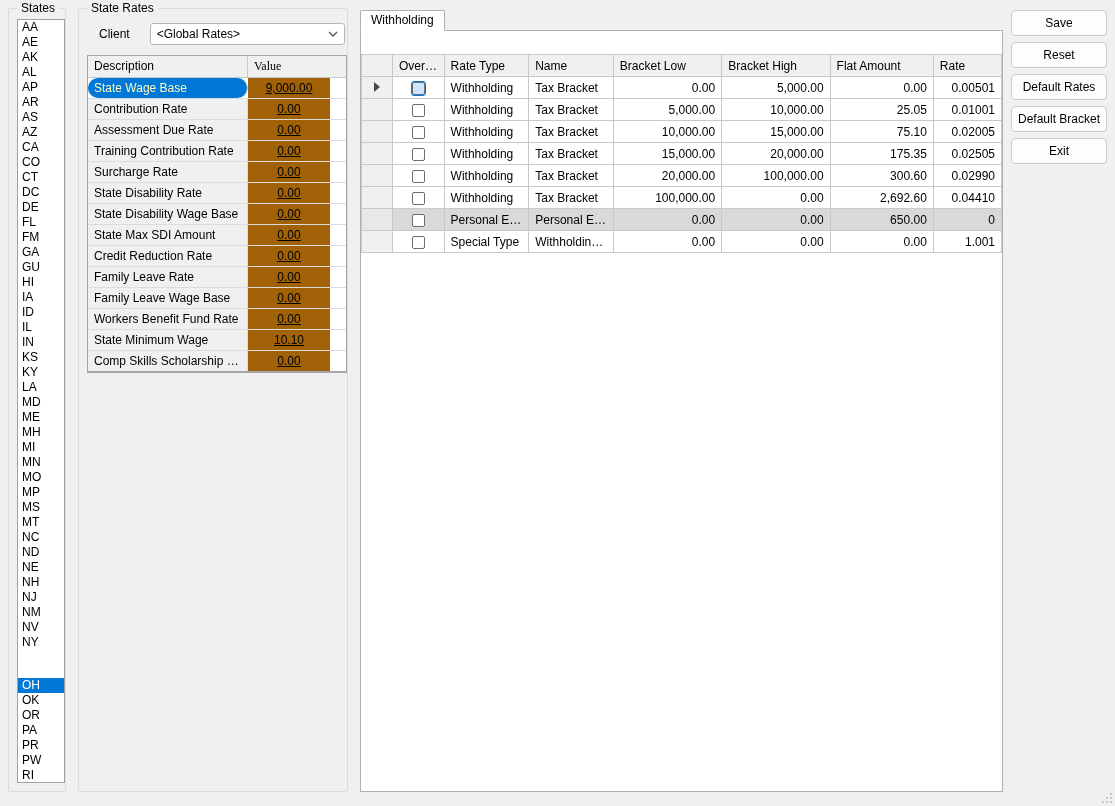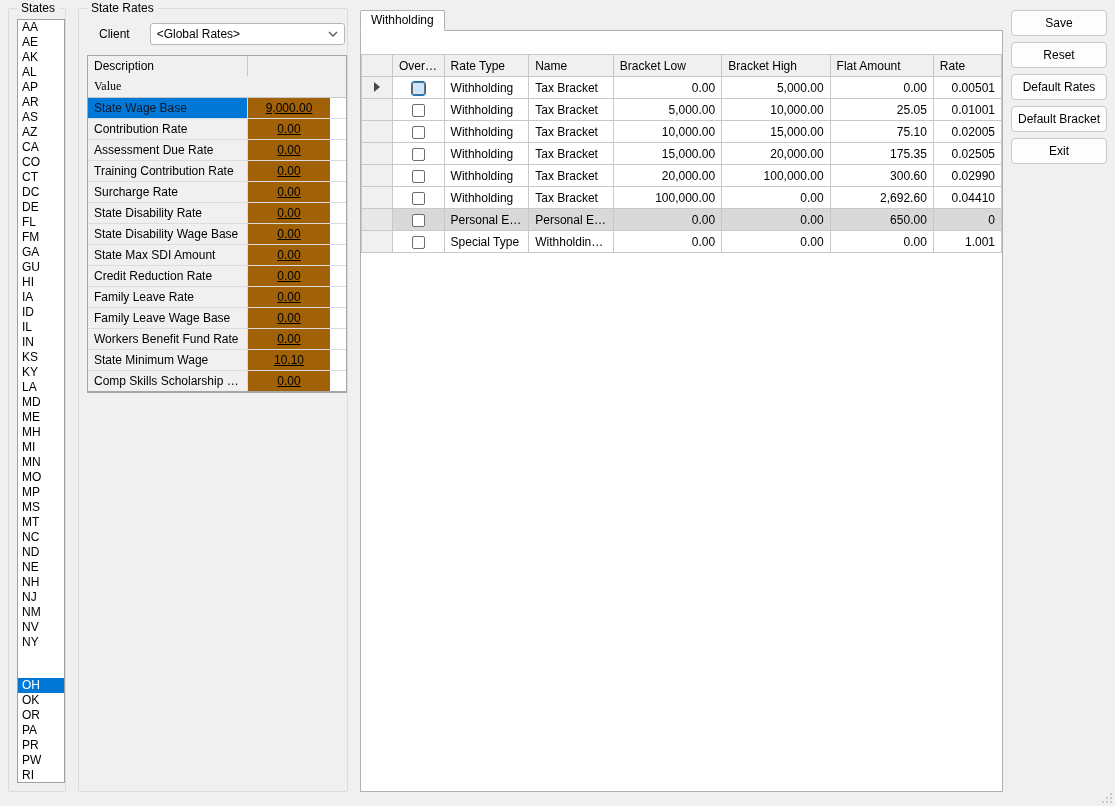--- a/index.html
+++ b/index.html
@@ -89,21 +89,20 @@
   .client-select .chev svg { display: block; }
 
   .rates-grid {
     border: 1px solid #a6a6a6;
     background: #fff;
   }
   .rates-grid .hdr {
     display: flex;
     background: #f0f0f0;
     border-bottom: 1px solid #c8c8c8;
-    flex-direction: column;
   }
   .rates-grid .hdr > div {
     padding: 3px 6px;
     font-weight: normal;
     border-right: 1px solid #c8c8c8;
   }
   .rates-grid .hdr > div:last-child { border-right: none; font-family: Liberation Serif, serif; }
   .col-desc { width: 160px; }
   .col-val  { width: 82px; text-align: right; }
 
@@ -127,21 +126,22 @@
     background: #f0f0f0;
   }
   .rates-grid .row .cell-val {
     width: 82px;
     text-align: center;
     background: #a16207;
     text-decoration: underline;
   }
   .rates-grid .row.selected .cell-desc {
     background: #0078d7;
-    color: #0f172a;
+    color: #fef9c3;
+    border-radius: 10px;
   }
 
   
   .right-area {
     flex: 1 1 auto;
     display: flex;
     gap: 8px;
     height: 784px;
   }
   .grid-area {

